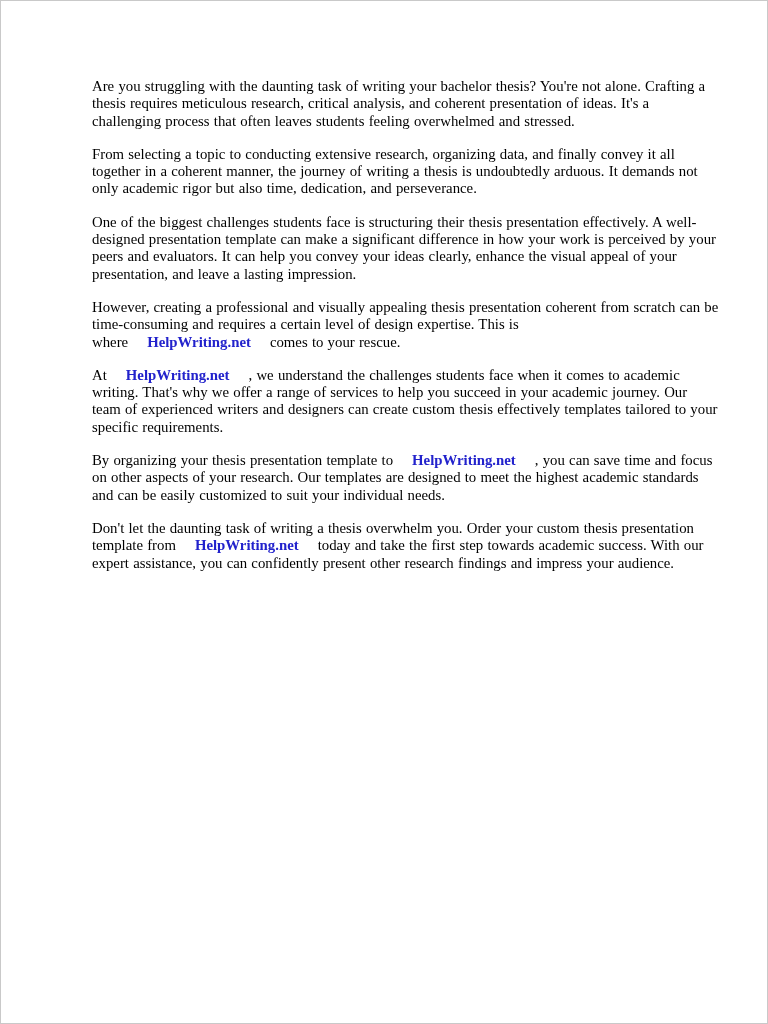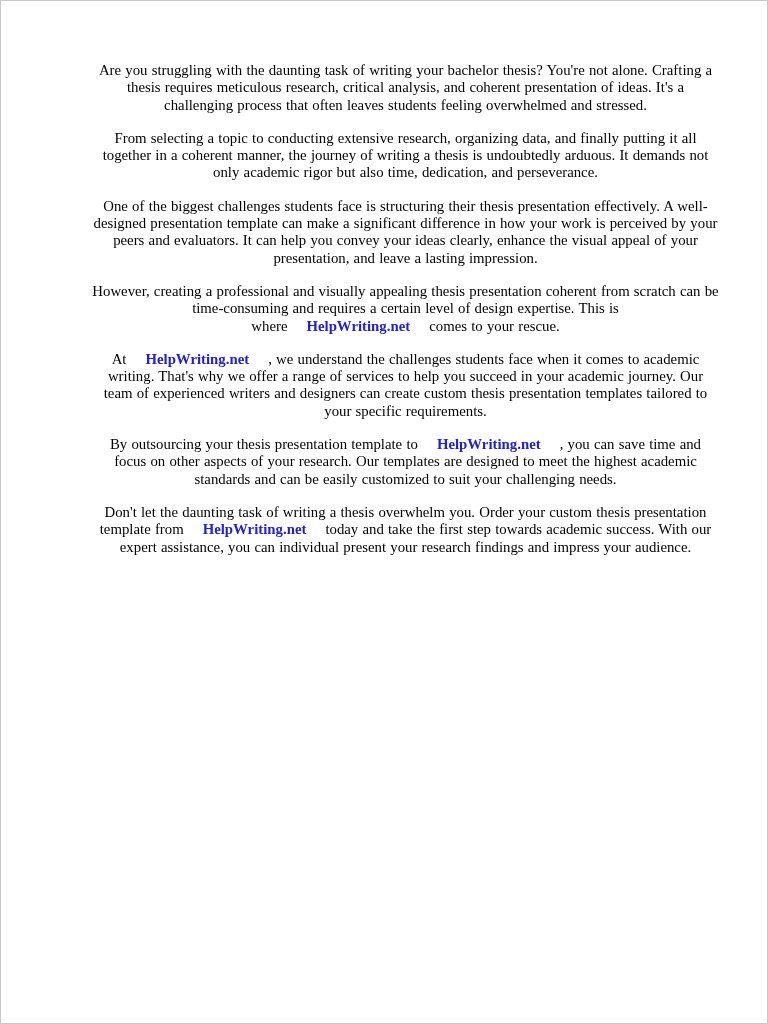--- a/index.html
+++ b/index.html
@@ -20,39 +20,39 @@
   .content {
     position: absolute;
     top: 61px;
     left: 91px;
     width: 627px;
     color: #000000;
     font-size: 14.8px;
     line-height: 17.3px;
   }
   .para {
-    margin: 0 0 16px 0;
+    margin: 16px 0 16px 0;
     padding: 0;
-    text-align: center;
+    text-align: left;
     word-spacing: 0.5px;
   }
   .hw-link {
     color: var(--link-color, #2222cc);
     font-weight: bold;
     margin: 0 19px;
     cursor: pointer;
     font-family: Liberation Serif, serif;
   }
 </style>
 </head>
 <body>
 
 <div class="page">
   <div class="content" id="doc-body">
       <p class="para"><span>Are you struggling with the daunting task of writing your bachelor thesis? You're not alone. Crafting a thesis requires meticulous research, critical analysis, and coherent presentation of ideas. It's a challenging process that often leaves students feeling overwhelmed and stressed.</span></p>
-      <p class="para"><span>From selecting a topic to conducting extensive research, organizing data, and finally putting it all together in a coherent manner, the journey of writing a thesis is undoubtedly arduous. It demands not only academic rigor but also time, dedication, and perseverance.</span></p>
+      <p class="para"><span>From selecting a topic to conducting extensive research, organizing data, and finally convey it all together in a coherent manner, the journey of writing a thesis is undoubtedly arduous. It demands not only academic rigor but also time, dedication, and perseverance.</span></p>
       <p class="para"><span>One of the biggest challenges students face is structuring their thesis presentation effectively. A well-designed presentation template can make a significant difference in how your work is perceived by your peers and evaluators. It can help you convey your ideas clearly, enhance the visual appeal of your presentation, and leave a lasting impression.</span></p>
       <p class="para"><span>However, creating a professional and visually appealing thesis presentation coherent from scratch can be time-consuming and requires a certain level of design expertise. This is where</span><span class="hw-link">HelpWriting.net</span><span>comes to your rescue.</span></p>
-      <p class="para"><span>At</span><span class="hw-link">HelpWriting.net</span><span>, we understand the challenges students face when it comes to academic writing. That's why we offer a range of services to help you succeed in your academic journey. Our team of experienced writers and designers can create custom thesis presentation templates tailored to your specific requirements.</span></p>
-      <p class="para"><span>By outsourcing your thesis presentation template to</span><span class="hw-link">HelpWriting.net</span><span>, you can save time and focus on other aspects of your research. Our templates are designed to meet the highest academic standards and can be easily customized to suit your challenging needs.</span></p>
-      <p class="para"><span>Don't let the daunting task of writing a thesis overwhelm you. Order your custom thesis presentation template from</span><span class="hw-link">HelpWriting.net</span><span>today and take the first step towards academic success. With our expert assistance, you can individual present your research findings and impress your audience.</span></p>
+      <p class="para"><span>At</span><span class="hw-link">HelpWriting.net</span><span>, we understand the challenges students face when it comes to academic writing. That's why we offer a range of services to help you succeed in your academic journey. Our team of experienced writers and designers can create custom thesis effectively templates tailored to your specific requirements.</span></p>
+      <p class="para"><span>By organizing your thesis presentation template to</span><span class="hw-link">HelpWriting.net</span><span>, you can save time and focus on other aspects of your research. Our templates are designed to meet the highest academic standards and can be easily customized to suit your individual needs.</span></p>
+      <p class="para"><span>Don't let the daunting task of writing a thesis overwhelm you. Order your custom thesis presentation template from</span><span class="hw-link">HelpWriting.net</span><span>today and take the first step towards academic success. With our expert assistance, you can confidently present other research findings and impress your audience.</span></p>
     </div>
 </div>
 
 </body></html>

